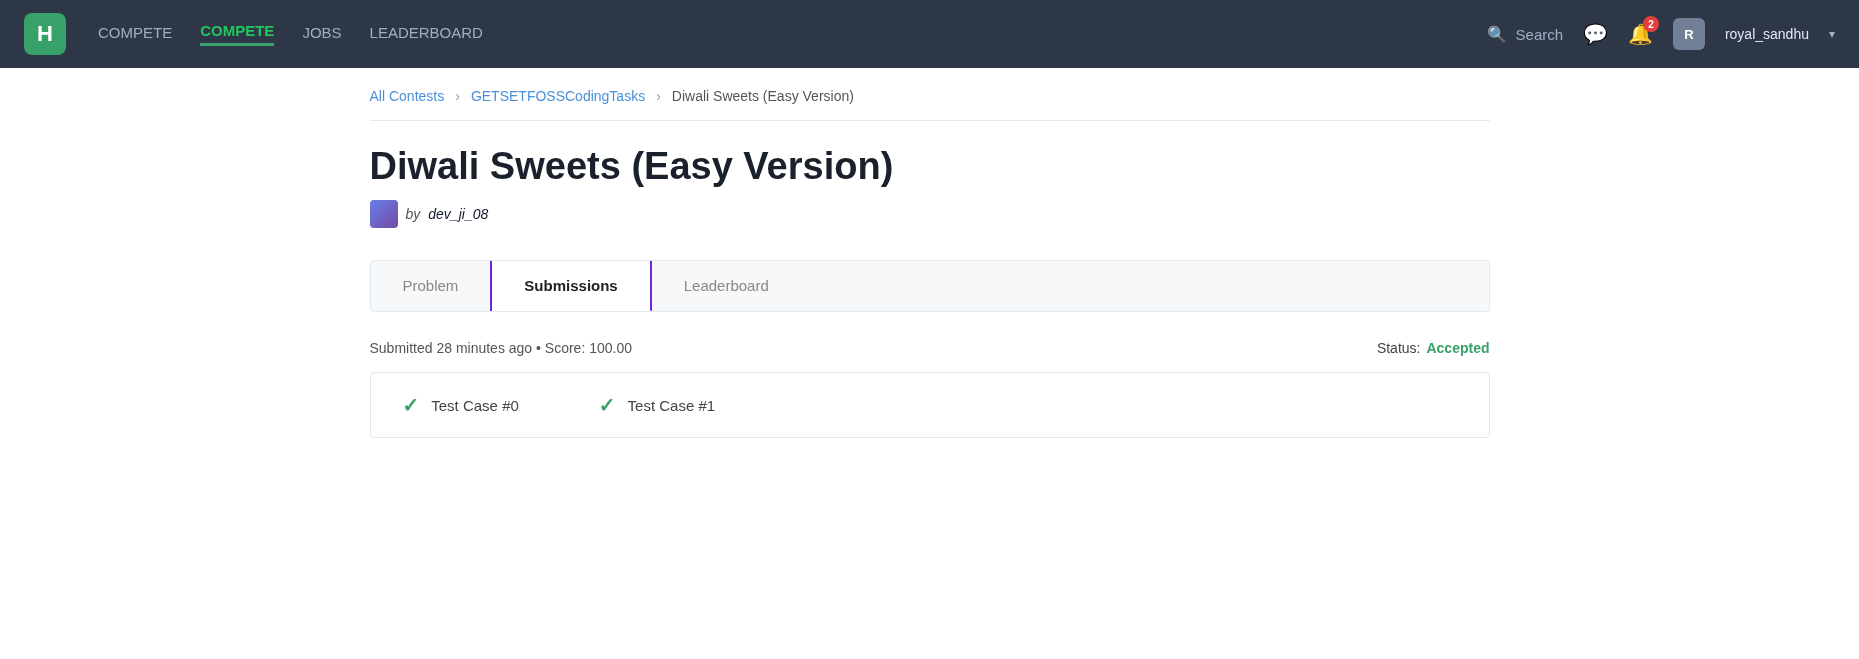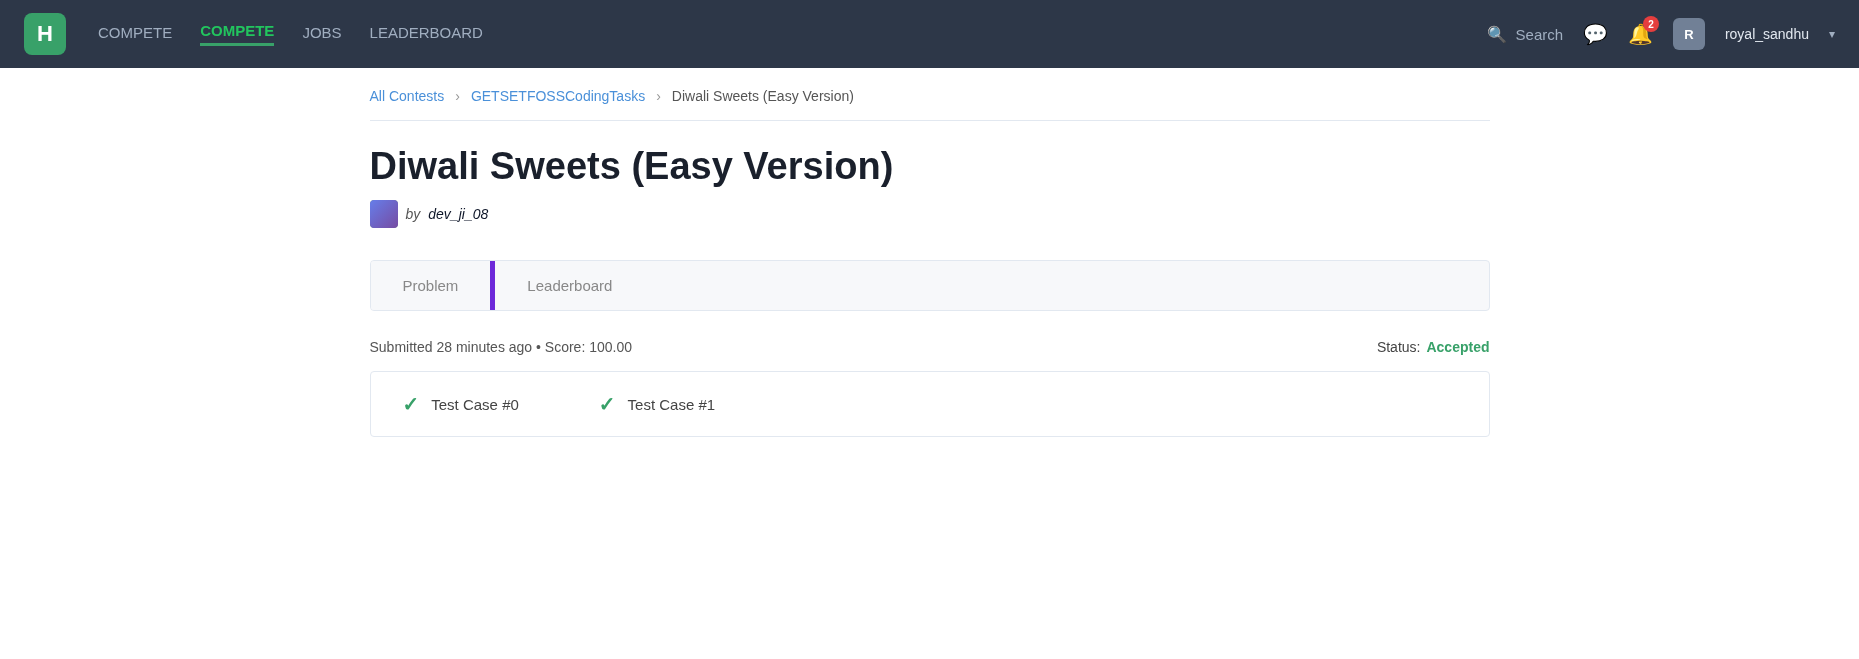--- a/index.html
+++ b/index.html
@@ -168,21 +168,21 @@
       display: flex;
       align-items: stretch;
       margin-bottom: 28px;
       overflow: hidden;
     }
     .tab {
       padding: 16px 32px;
       font-size: 15px;
       color: #888;
       cursor: pointer;
-      border-right: 5px solid #6d28d9;
+      border-right: 2px solid #6d28d9;
       background: #f7f8fa;
     }
     .tab:last-child {
       border-right: none;
     }
     .tab.active {
       background: #fff;
       color: #222;
       font-weight: 600;
       border-bottom: 2px solid #fff;
@@ -284,20 +284,21 @@
   <div class="author-row">
     <div class="author-avatar">
       <div class="author-avatar-img"></div>
     </div>
     <span class="by-text">by</span>
     <span class="author-link">dev_ji_08</span>
   </div>
 
   <div class="tabs-container">
     <div class="tab">Problem</div>
+    <div class="tab active">Submissions</div>
     <div class="tab">Leaderboard</div>
   </div>
 
   <div class="submission-info">
     <span class="submission-meta">Submitted 28 minutes ago • Score: 100.00</span>
     <div class="status-row">
       <span class="status-label">Status:</span>
       <span class="status-accepted">Accepted</span>
     </div>
   </div>

